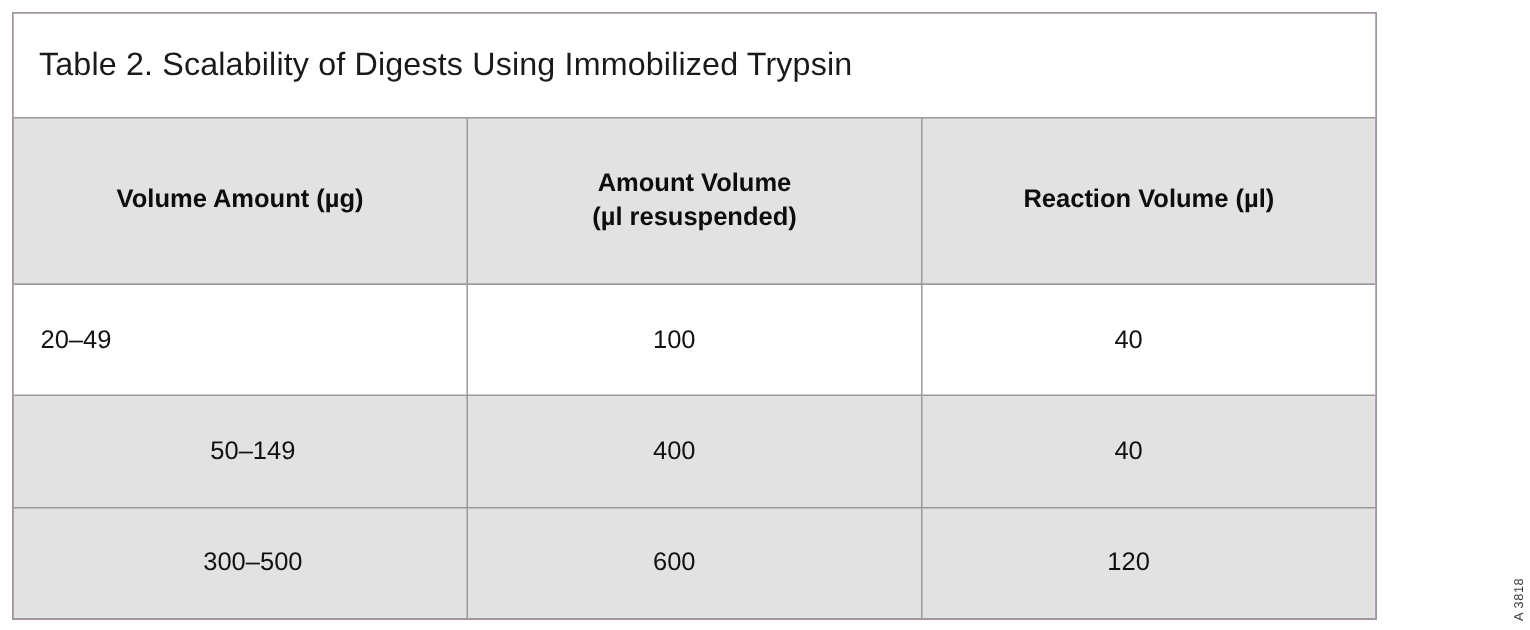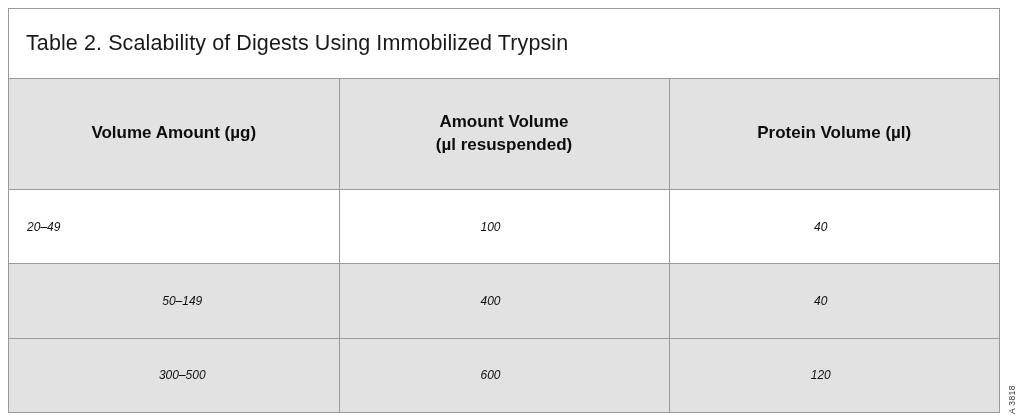--- a/index.html
+++ b/index.html
@@ -20,21 +20,21 @@
     width: 1020px;
     height: 420px;
     background: #ffffff;
   }
 
   
   .table-wrap {
     position: absolute;
     left: 8px;
     top: 8px;
-    width: 992px;          
+    width: 910px;          
     height: 405px;         
     box-sizing: border-box;
     border: 1px solid #9a9a9a;
     background: #701a75;
   }
 
   table.data-table {
     width: 100%;
     height: 100%;
     border-collapse: collapse;
@@ -70,25 +70,24 @@
     padding: 0 8px;
   }
   .hdr.last { border-right: none; }
   .hdr .l2 { display: block; }
 
   
   td.cell {
     height: 62px;
     border-bottom: 1px solid #9a9a9a;
     border-right: 1px solid #9a9a9a;
-    font-size: 12px;
+    font-size: 17px;
     font-weight: 400;
     color: #111111;
     vertical-align: middle;
-    font-style: italic;
   }
   td.cell.last { border-right: none; }
   tr.row-last td.cell { border-bottom: none; }
 
   td.col-label {
     text-align: left;
     padding-left: 18px;
   }
   td.col-num {
     text-align: center;
@@ -132,21 +131,21 @@
 
       <tr>
         <td class="hdr">
           <span>Volume Amount (µg)</span>
         </td>
         <td class="hdr">
           <span>Amount Volume</span>
           <span class="l2">(µl resuspended)</span>
         </td>
         <td class="hdr last">
-          <span>Protein Volume (µl)</span>
+          <span>Reaction Volume (µl)</span>
         </td>
       </tr>
 
       <tr class="plain">
         <td class="cell col-label">20–49</td>
         <td class="cell col-num">100</td>
         <td class="cell col-num last">40</td>
       </tr>
 
       <tr class="shaded">

